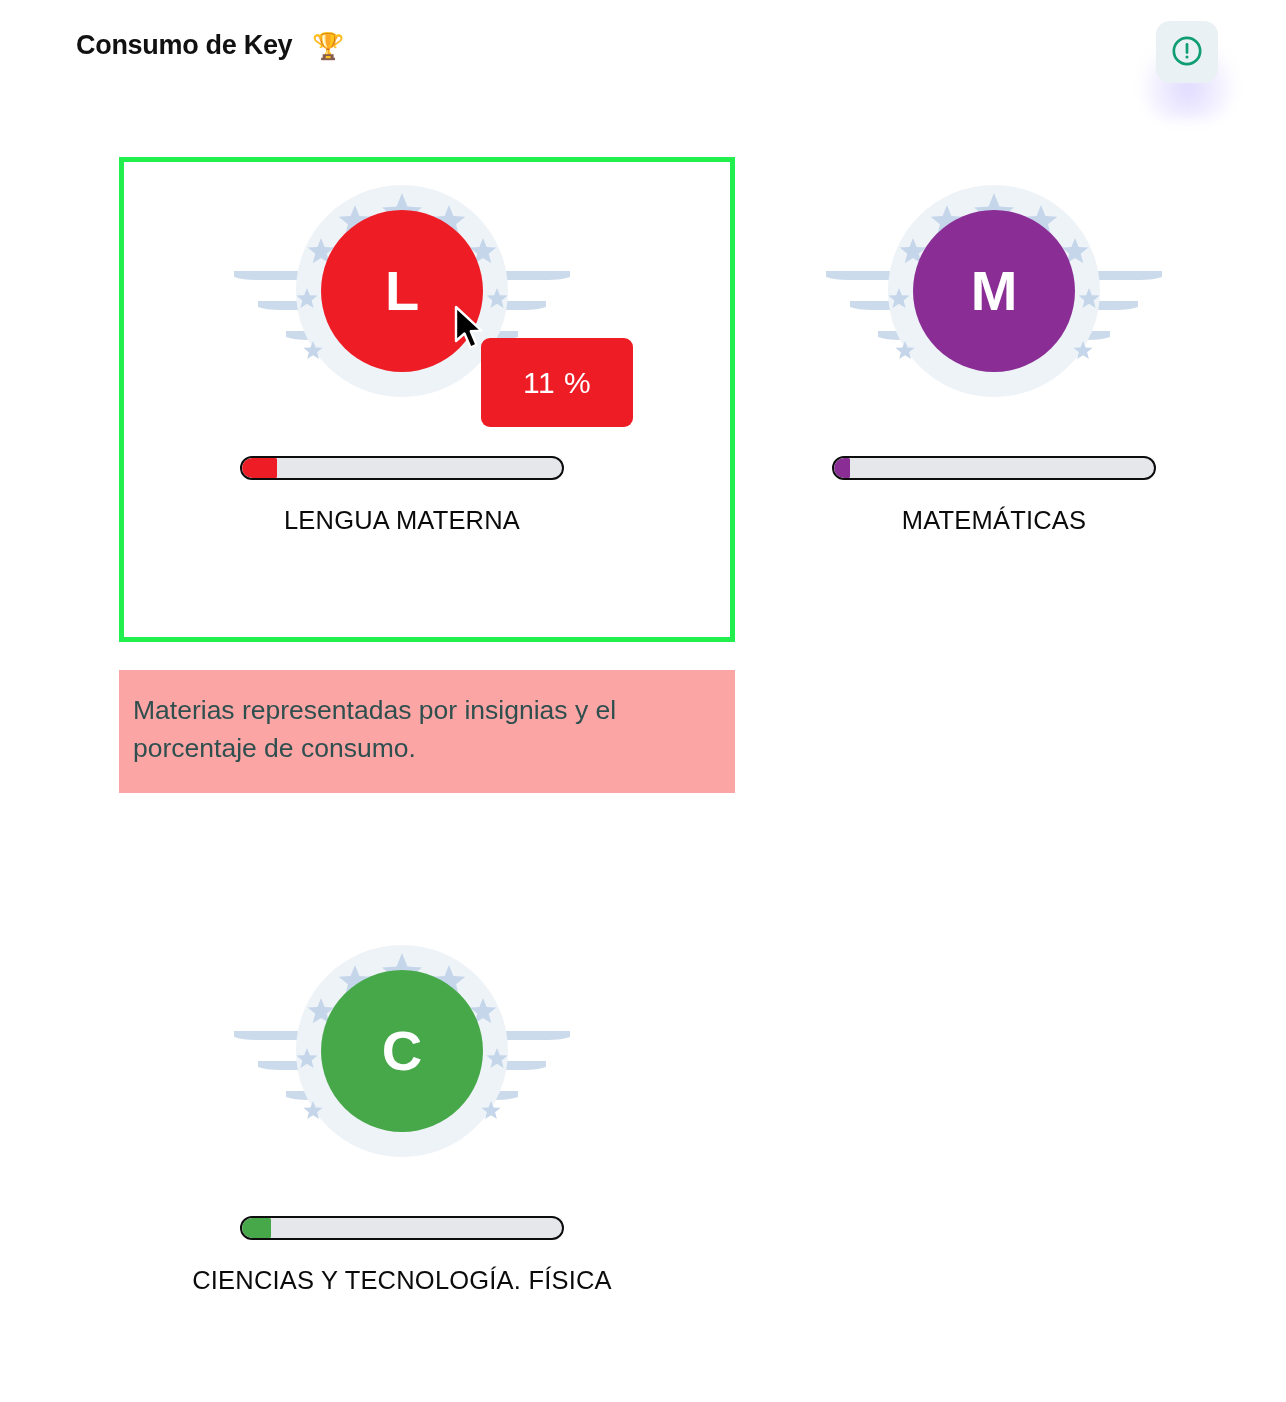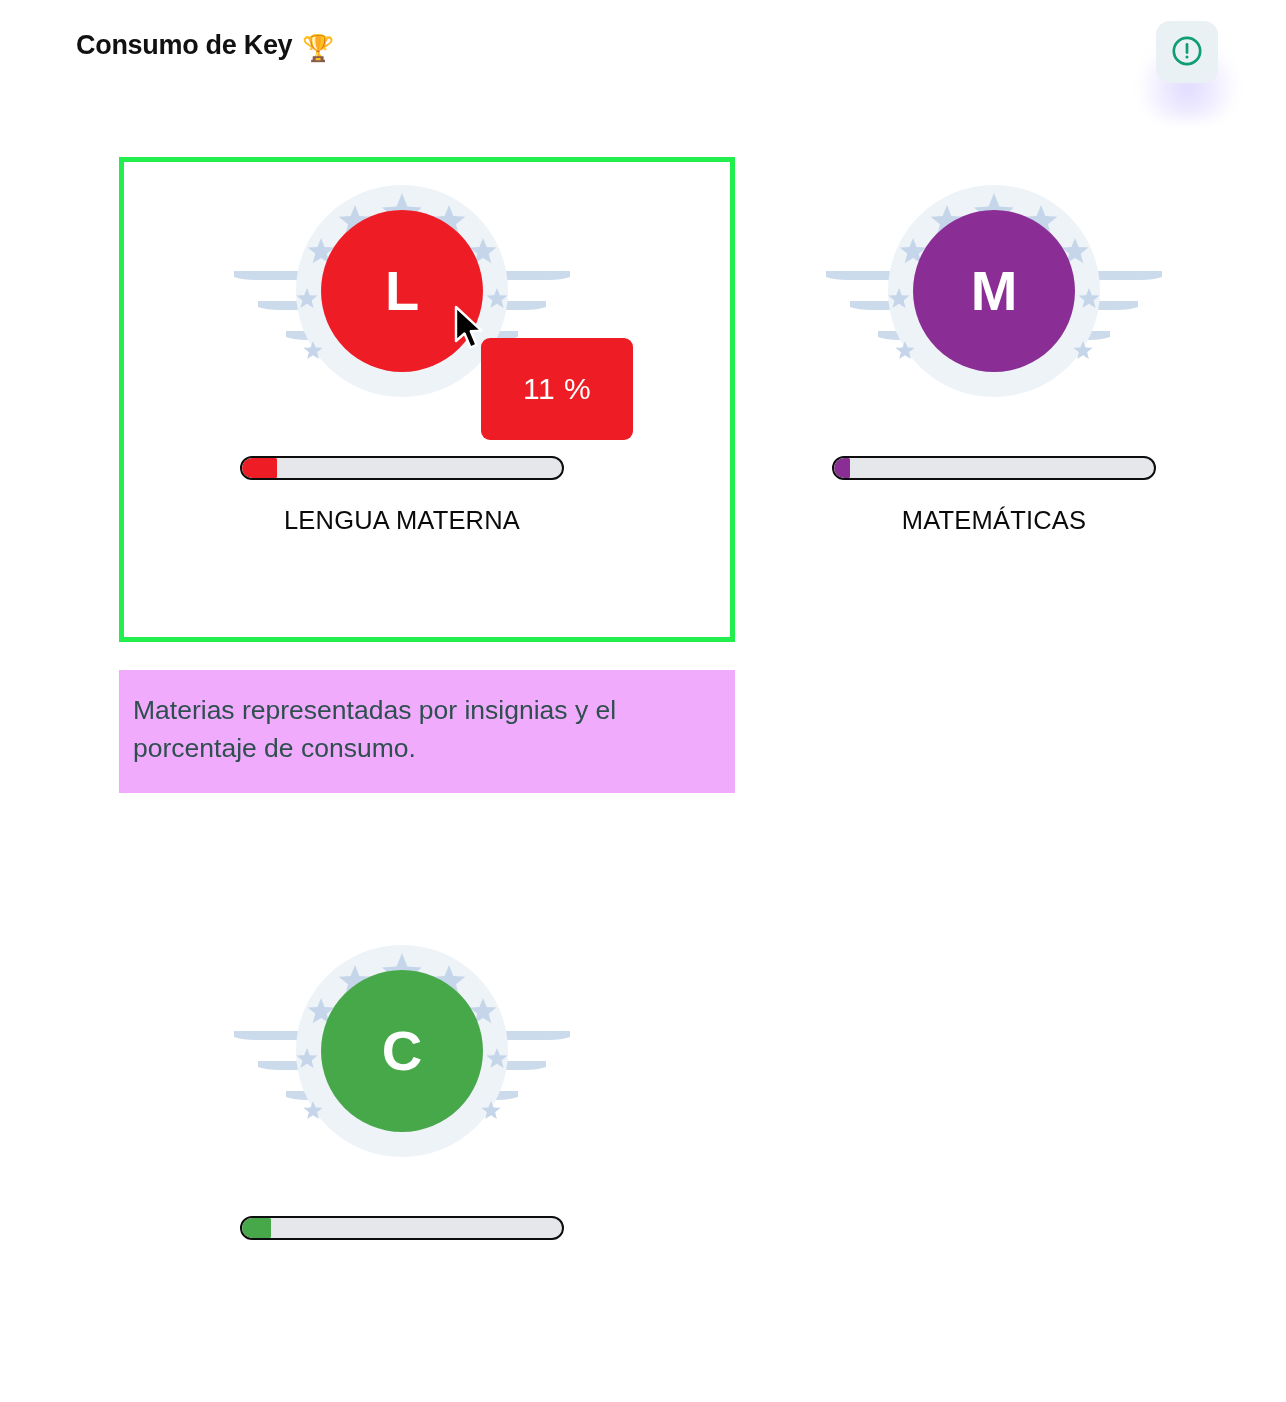--- a/index.html
+++ b/index.html
@@ -18,22 +18,22 @@
   
   #page-header {
     position: absolute;
     left: 76px;
     top: 30px;
     font-size: 27px;
     font-weight: bold;
     letter-spacing: -0.3px;
     white-space: nowrap;
     display: flex;
-    align-items: flex-end;
-    gap: 10px;
+    align-items: center;
+    gap: 20px;
   }
   #page-header .trophy { font-size: 26px; line-height: 1; }
 
   #info-button {
     position: absolute;
     left: 1156px;
     top: 21px;
     width: 62px;
     height: 62px;
     border-radius: 14px;
@@ -138,21 +138,21 @@
     color: #0b0b0b;
     white-space: nowrap;
   }
 
   
   #value-tooltip {
     position: absolute;
     left: 481px;
     top: 338px;
     width: 152px;
-    height: 102px;
+    height: 89px;
     border-radius: 9px;
     display: flex;
     align-items: center;
     justify-content: center;
     color: #ffffff;
     font-size: 30px;
     font-weight: normal;
     letter-spacing: 0.5px;
   }
 
@@ -323,27 +323,28 @@
         </g>
         <circle cx="190" cy="115" r="81" fill="#47a84a" id="circle-2"></circle>
       </svg>
       <div class="badge-letter">C</div>
     </div>
 
     <div class="bar-outer">
       <div class="bar-fill" id="fill-2" style="background: rgb(71, 168, 74); width: 9%;"></div>
     </div>
 
+    <div class="subject-label">CIENCIAS Y TECNOLOGÍA. FÍSICA</div>
   </div>
 
 </div>
 
 <div id="highlight-frame" style="border-color: rgb(34, 238, 77);"></div>
 
 <div id="value-tooltip" style="background: rgb(238, 28, 37); color: rgb(255, 255, 255);">11 %</div>
 
-<div id="hint-callout" style="background: #f0abfc; color: rgb(47, 79, 79);">Materias representadas por insignias y el porcentaje de consumo.</div>
+<div id="hint-callout" style="background: #fca5a5; color: rgb(47, 79, 79);">Materias representadas por insignias y el porcentaje de consumo.</div>
 
 <div id="mouse-cursor">
   <svg width="34" height="46" viewBox="0 0 34 46">
     <path d="M3 2 L3 36 L11.5 28.5 L17.5 42.5 L23.5 39.8 L17.8 26.2 L28.5 25.6 Z" fill="#000000" stroke="#ffffff" stroke-width="2.4" stroke-linejoin="round"></path>
   </svg>
 </div>
 
 </body></html>

